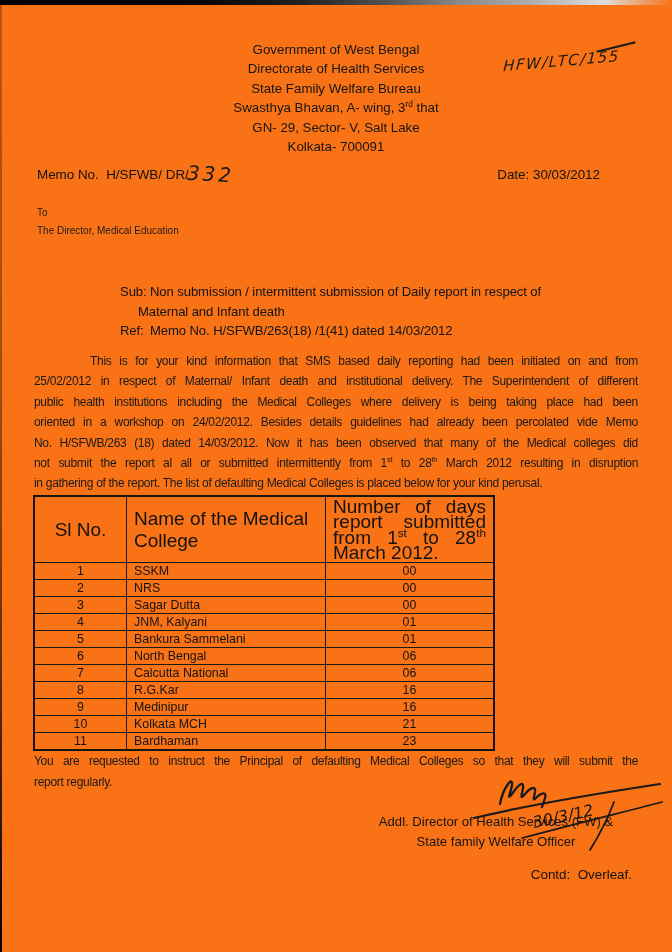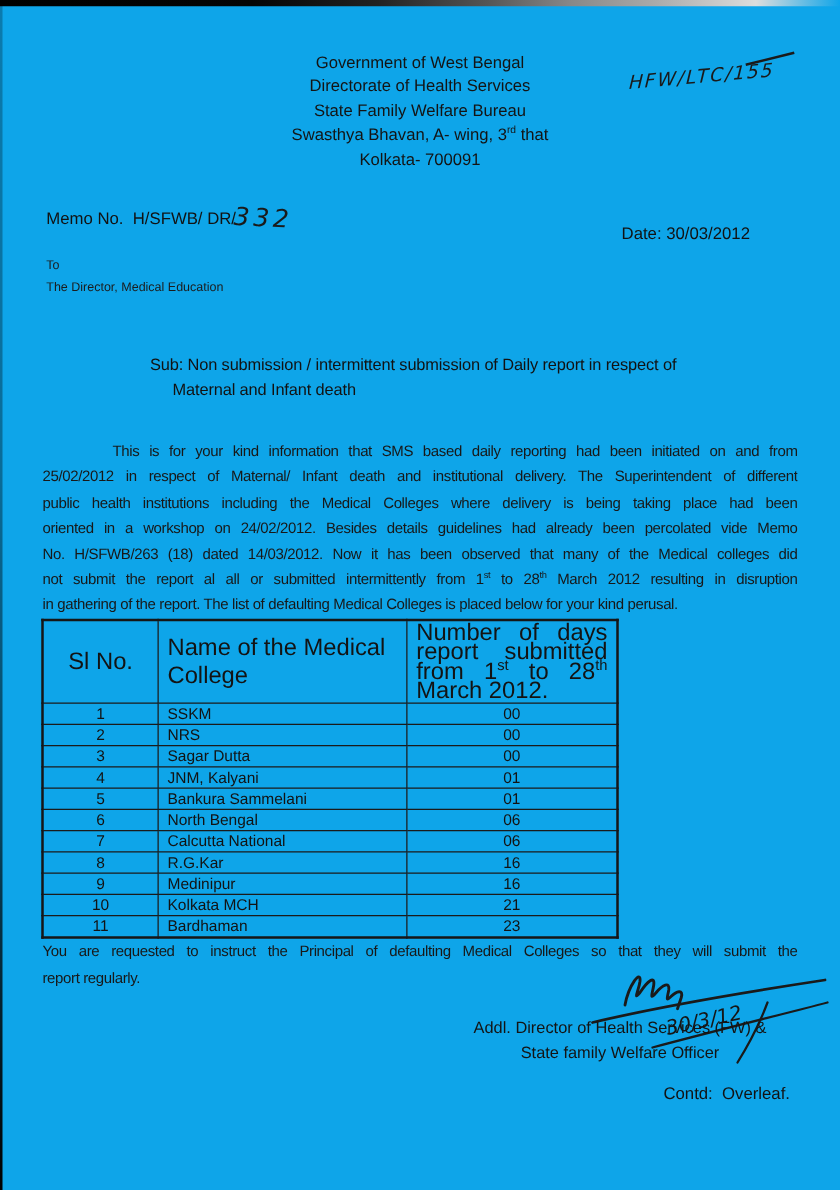--- a/index.html
+++ b/index.html
@@ -1,17 +1,17 @@
 <!DOCTYPE html>
 <html><head>
 <meta charset="utf-8">
 <style>
   html,body { margin:0; padding:0; background:#fff; }
   .page {
-    position:relative; width:672px; height:952px; background:#0ea5e9;
+    position:relative; width:672px; height:952px; background:#f97316;
     font-family:"Liberation Sans", sans-serif; color:#1c1c1c; overflow:hidden;
   }
   .b { font-weight:400; color:#121212; }
   .pre { white-space:pre-wrap; }
   sup { font-size:0.62em; line-height:0; vertical-align:super; }
 
   
   .scan-top {
     position:absolute; top:0; left:0; width:100%; height:5px;
     background:linear-gradient(90deg,#000 0%,#050505 30%,#222 45%,#555 58%,#888 68%,#aaa 78%,#ddd 90%,rgba(255,255,255,0) 100%);
@@ -29,21 +29,21 @@
   .hw { font-family:"DejaVu Sans", sans-serif; font-style:italic; color:#1a1a1a; }
   .hw-mark { position:absolute; left:503px; top:52px; font-size:15px; letter-spacing:1.5px;
     transform:rotate(-5deg) skewX(-8deg); }
   .hw-mark-tail { position:absolute; left:596px; top:46px; width:40px; height:2px;
     background:#1a1a1a; transform:rotate(-14deg); }
 
   
   .memo-row { position:absolute; top:167px; left:37px; right:72px; font-size:13.4px; }
   .memo-num { position:absolute; left:150px; top:-5px; font-size:20px; letter-spacing:3px;
     transform:rotate(3deg); font-weight:400; }
-  .date { position:absolute; right:0; top:12px;padding-left:32px; }
+  .date { position:absolute; right:0; top:0;padding-left:32px; }
 
   
   .recipient { position:absolute; top:204px; left:37px; font-size:10px; line-height:18.4px; }
 
   
   .subj { position:absolute; top:282px; left:120px; font-size:13.1px; line-height:19.6px;
     letter-spacing:-0.1px; }
   .subj .row { display:flex; }
   .subj .lbl { width:30px; flex:0 0 30px; }
   .subj .indent2 { margin-left:18px; }
@@ -88,20 +88,21 @@
 <div class="page">
 
   <div class="scan-top"></div>
   <div class="scan-left"></div>
 
   <div class="letterhead">
     <div>Government of West Bengal</div>
     <div>Directorate of Health Services</div>
     <div>State Family Welfare Bureau</div>
     <div><span>Swasthya Bhavan, A- wing, 3</span><sup>rd</sup><span> that</span></div>
+    <div>GN- 29, Sector- V, Salt Lake</div>
     <div>Kolkata- 700091</div>
   </div>
 
   <div class="hw hw-mark">HFW/LTC/155</div>
   <div class="hw-mark-tail"></div>
 
   <div class="memo-row">
     <span class="b pre">Memo No.  H/SFWB/ DR/</span>
     <span class="hw memo-num">332</span>
     <span class="b date pre">Date: 30/03/2012</span>
@@ -111,20 +112,24 @@
     <div>To</div>
     <div>The Director, Medical Education</div>
   </div>
 
   <div class="subj b">
     <div class="row">
       <span class="lbl">Sub:</span>
       <span>Non submission / intermittent submission of Daily report in respect of</span>
     </div>
     <div class="indent2">Maternal and Infant death</div>
+    <div class="row">
+      <span class="lbl">Ref:</span>
+      <span>Memo No. H/SFWB/263(18) /1(41) dated 14/03/2012</span>
+    </div>
   </div>
 
   <div class="para">
     <div class="pline first">This is for your kind information that SMS based daily reporting had been initiated on and from</div>
     <div class="pline">25/02/2012 in respect of Maternal/ Infant death and institutional delivery. The Superintendent of different</div>
     <div class="pline">public health institutions including the Medical Colleges where delivery is being taking place had been</div>
     <div class="pline">oriented in a workshop on 24/02/2012. Besides details guidelines had already been percolated vide Memo</div>
     <div class="pline">No. H/SFWB/263 (18) dated 14/03/2012. Now it has been observed that many of the Medical colleges did</div>
     <div class="pline"><span>not submit the report al all or submitted intermittently from 1</span><sup>st</sup><span> to 28</span><sup>th</sup><span> March 2012 resulting in disruption</span></div>
     <div class="pline last">in gathering of the report. The list of defaulting Medical Colleges is placed below for your kind perusal.</div>

